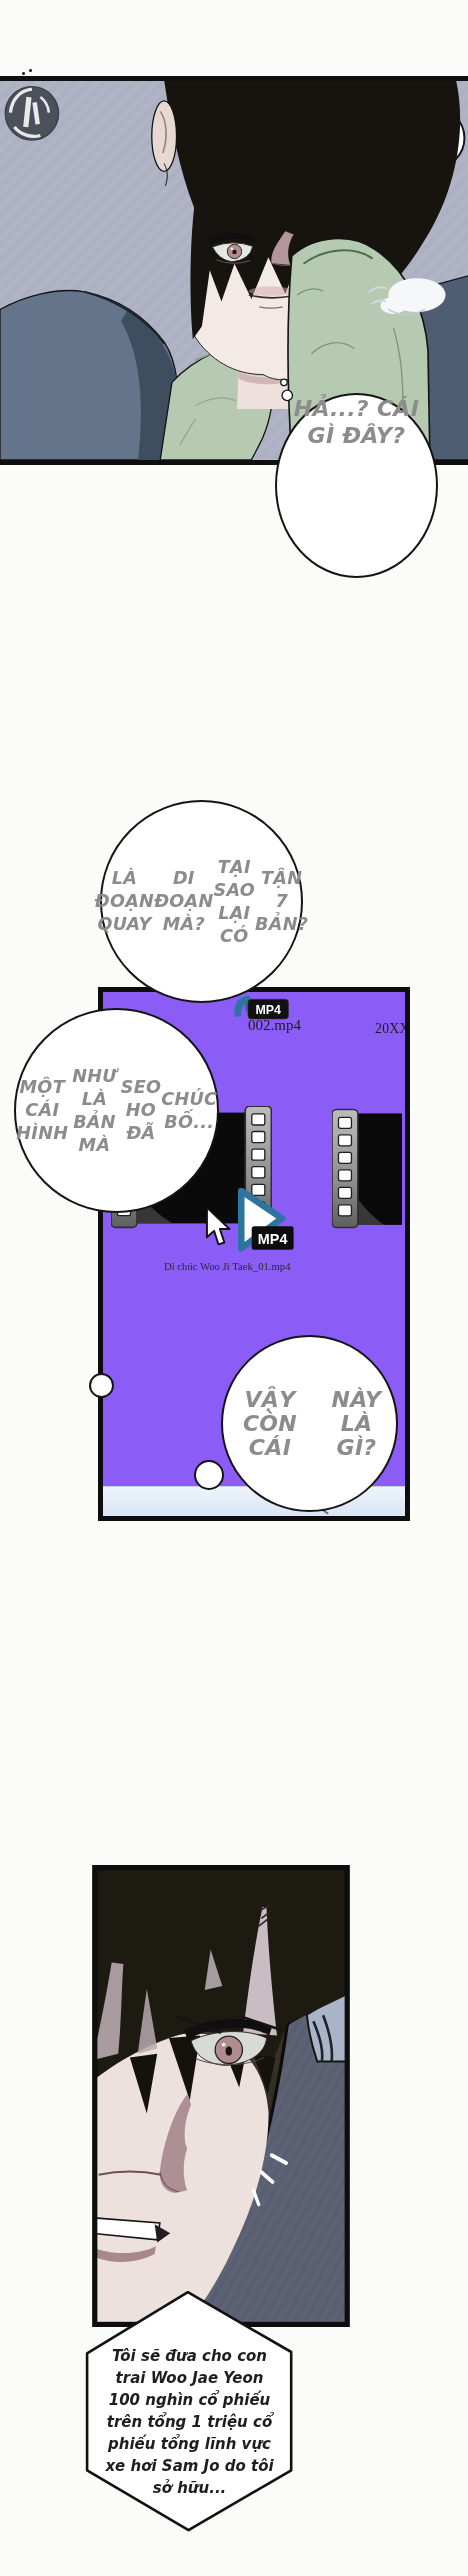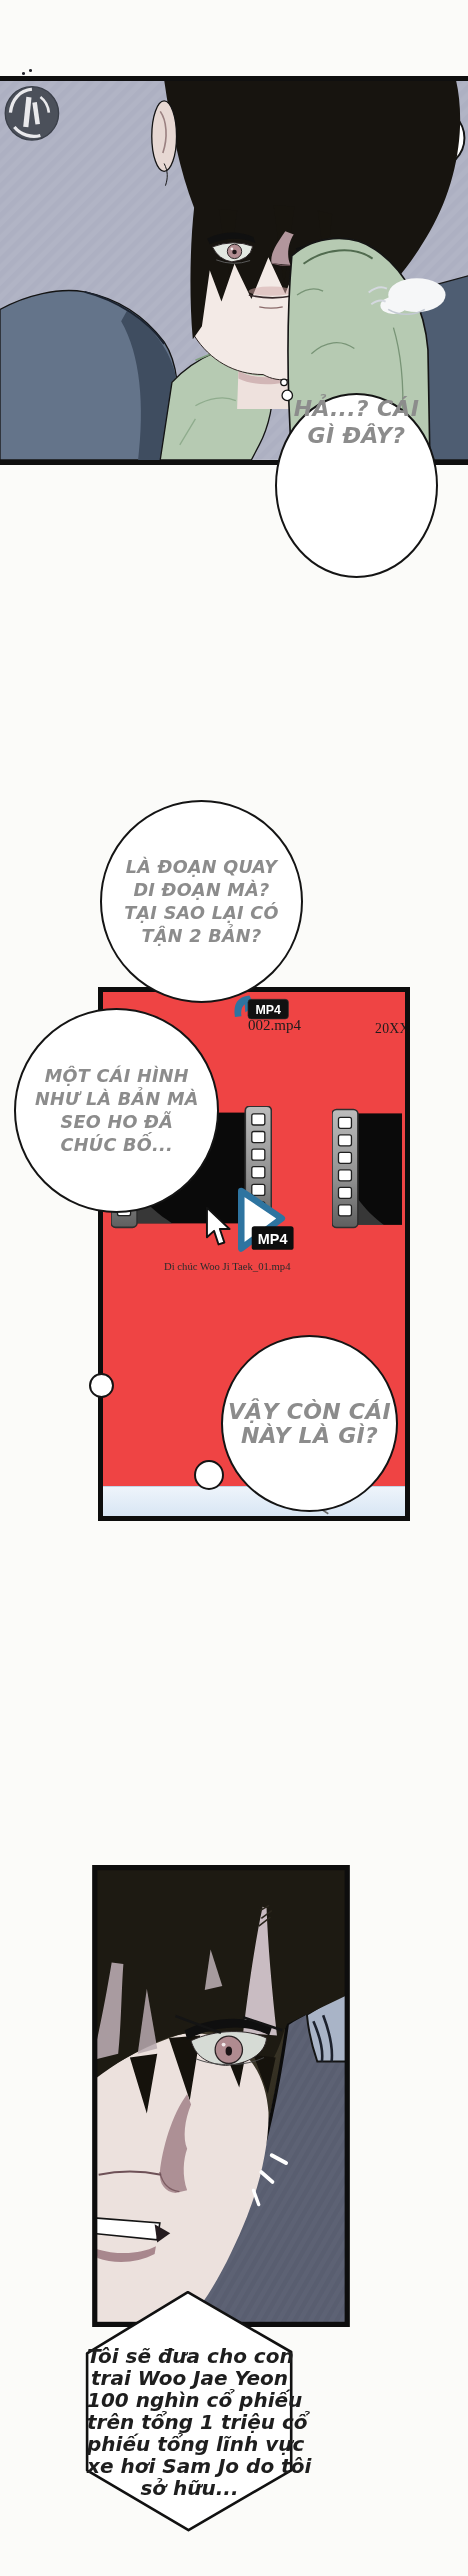--- a/index.html
+++ b/index.html
@@ -12,48 +12,48 @@
   #p1-border-top{left:0;top:76px;}
   #p1-border-bot{left:0;top:460px;width:469px;height:5.2px;z-index:2;}
   #p1art{left:0;top:80px;z-index:1;}
   .dot{width:3.3px;height:2.6px;border-radius:50%;background:#23232a;z-index:3;}
   
   #bubble-huh{left:275px;top:393px;width:159px;height:181px;background:#ffffff;border:2px solid #141414;
               border-radius:50%;z-index:4;display:flex;flex-direction:column;align-items:center;justify-content:flex-start;}
   .dlg{font-style:italic;font-weight:700;color:#8c8c8c;text-align:center;letter-spacing:0.3px;}
   #bubble-huh .ln{font-size:22px;line-height:27px;}
   
-  #panel-screen{left:98px;top:987px;width:312px;height:534px;border:5.2px solid #0d0d0d;background:#ef4444;
+  #panel-screen{left:98px;top:987px;width:312px;height:534px;border:5.2px solid #0d0d0d;background:#8b5cf6;
                 box-sizing:border-box;z-index:2;}
   #screen-clip{position:absolute;left:0;top:0;right:0;bottom:0;overflow:hidden;}
   .fname{position:absolute;font-family:Liberation Serif, serif;color:#1c1c1c;white-space:nowrap;margin-left:36px;}
   #file1-name{left:109px;top:25px;font-size:15px;}
   #file2-name{left:236px;top:29px;font-size:13.7px;letter-spacing:0.3px;}
   #selected-name{left:25px;top:268px;font-size:10.7px;color:#2b2b2b;}
   #korean-caption{left:267px;top:264px;font-size:12.4px;color:#111;}
   #desk-strip{position:absolute;left:0;right:0;bottom:0;height:29px;
               background:linear-gradient(#eef4fb,#d8e6f4);border-top:1.3px solid #c3d4e6;}
   
   .round-bubble{background:#fff;border:2.3px solid #141414;border-radius:50%;
-                display:flex;flex-direction:column;align-items:center;justify-content:center;z-index:4;}
+                display:flex;flex-direction:row;align-items:center;justify-content:center;z-index:4;}
   #bubble-two-copies{left:100px;top:800px;width:199px;height:199px;}
   #bubble-two-copies .ln,#bubble-published .ln{font-size:17.6px;line-height:23px;}
   #bubble-published{left:14.3px;top:1008px;width:201px;height:201px;}
   #bubble-what-is{left:221px;top:1335px;width:173px;height:173px;}
   #bubble-what-is .ln{font-size:22px;line-height:24px;}
   .trail{background:#fff;border:2px solid #141414;border-radius:50%;}
   #trail-c1{left:89px;top:1373px;width:21px;height:21px;z-index:5;}
   #trail-c2{left:194px;top:1460px;width:26px;height:26px;z-index:3;}
   
   #p3art{left:92px;top:1865px;z-index:2;}
   
   #hexart{left:78px;top:2280px;z-index:4;}
   #hex-text{left:87px;top:2345px;width:205px;z-index:5;text-align:center;
             font-style:italic;font-weight:600;color:#1e1e1e;}
-  #hex-text .ln{font-size:20px;line-height:22px;white-space:nowrap;}
+  #hex-text .ln{font-size:15px;line-height:22px;white-space:nowrap;}
 </style>
 </head>
 <body>
 
 <div id="stage">
 
   <div id="p1-border-top" class="abs ink" style="left:0;top:76px;width:469px;height:4.6px;z-index:2;"></div>
   <div class="abs dot" style="left:22px;top:72px;"></div>
   <div class="abs dot" style="left:29px;top:69px;"></div>
 
@@ -208,21 +208,21 @@
       <svg class="abs" style="left:176px;top:488px;" width="52" height="35" viewBox="0 0 80 54">
         <path d="M14,2 C30,22 52,38 76,52" stroke="#666" stroke-width="2.5" fill="none"></path>
       </svg>
     </div>
   </div>
 
   <div id="bubble-two-copies" class="abs dlg round-bubble">
     <span class="ln">LÀ ĐOẠN QUAY</span>
     <span class="ln">DI ĐOẠN MÀ?</span>
     <span class="ln">TẠI SAO LẠI CÓ</span>
-    <span class="ln">TẬN 2 BẢN?</span>
+    <span class="ln">TẬN 7 BẢN?</span>
   </div>
   <div id="bubble-published" class="abs dlg round-bubble">
     <span class="ln">MỘT CÁI HÌNH</span>
     <span class="ln">NHƯ LÀ BẢN MÀ</span>
     <span class="ln">SEO HO ĐÃ</span>
     <span class="ln">CHÚC BỐ...</span>
   </div>
   <div id="trail-c2" class="abs trail"></div>
   <div id="bubble-what-is" class="abs dlg round-bubble">
     <span class="ln">VẬY CÒN CÁI</span>

